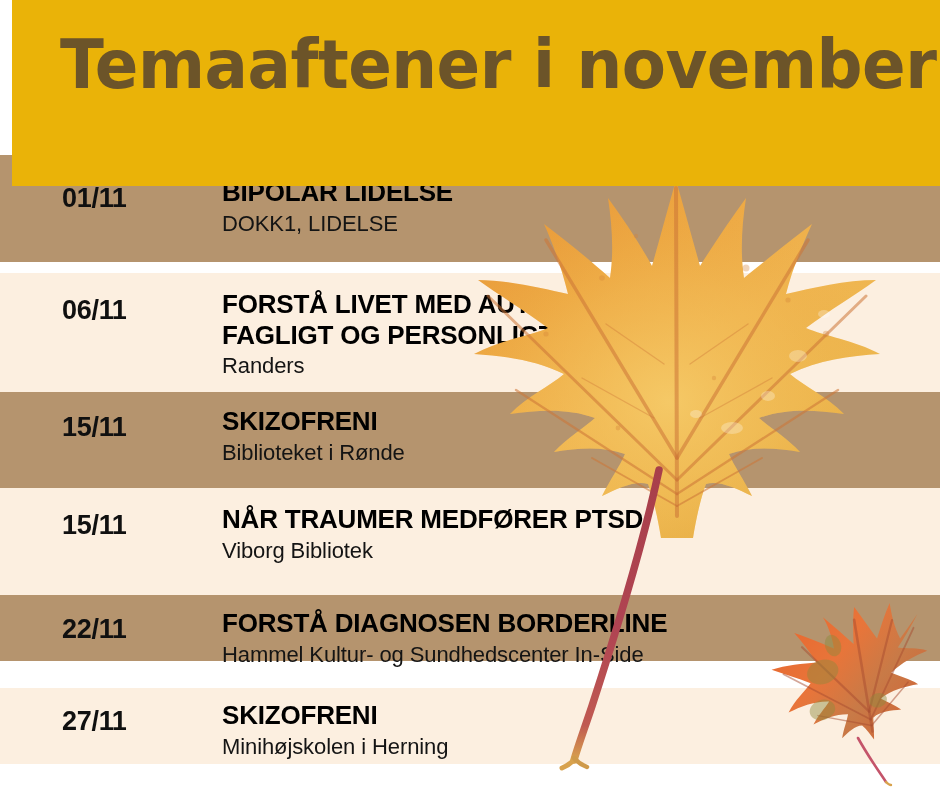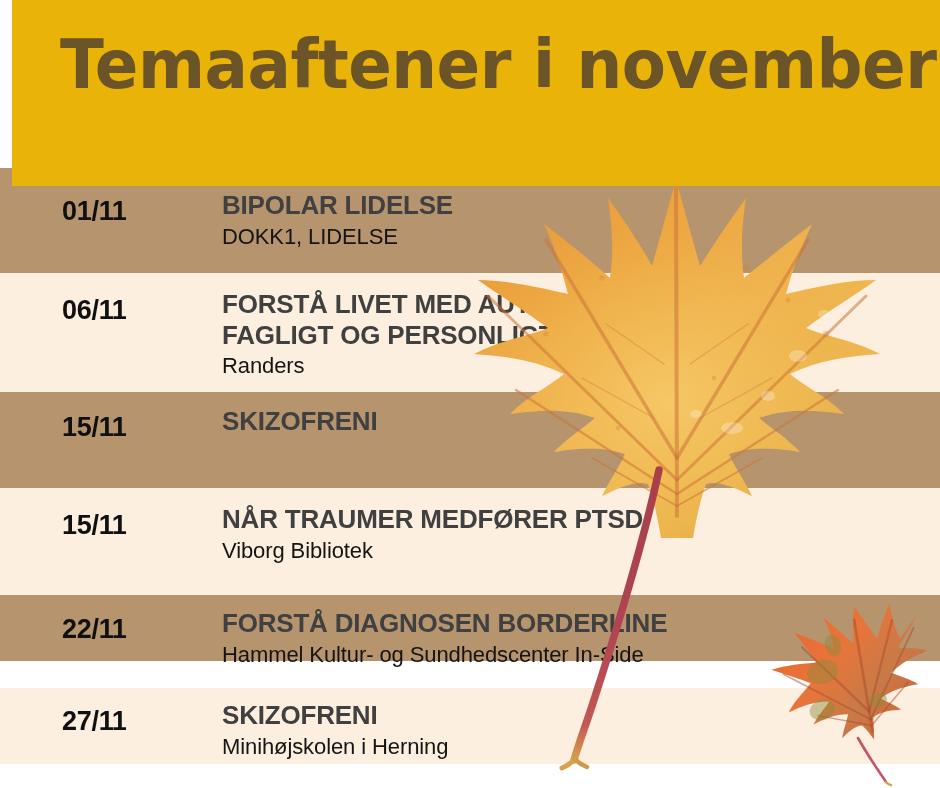--- a/index.html
+++ b/index.html
@@ -89,21 +89,21 @@
   .row-texts {
     position: absolute;
     left: 222px;
     right: 8px;
   }
 
   .row-event {
     font-family: "Liberation Sans", sans-serif;
     font-size: 26px;
     font-weight: 700;
-    color: #404040;
+    color: #000000;
     letter-spacing: -0.2px;
     line-height: 1.18;
     white-space: pre-line;
   }
 
   .row-venue {
     font-family: "Liberation Sans", sans-serif;
     font-size: 22px;
     font-weight: 400;
     color: #141414;
@@ -147,21 +147,21 @@
   }
 
   svg { display: block; overflow: visible; }
 </style>
 </head>
 <body>
 
 <div class="poster">
 
   <div class="rows">
-      <div class="row tan" style="top: 155px; height: 107px; margin-top: 13px;">
+      <div class="row tan" style="top: 155px; height: 107px;">
         <div class="row-inner">
           <div class="row-date" style="top: 28px;">01/11</div>
           <div class="row-texts" style="top: 22px;">
             <div class="row-event">BIPOLAR LIDELSE</div>
             <div class="row-venue">DOKK1, LIDELSE</div>
           </div>
         </div>
       </div>
       <div class="row cream" style="top: 273px; height: 130px;">
         <div class="row-inner">
@@ -171,20 +171,21 @@
 FAGLIGT OG PERSONLIGT PERSPEKTIV</div>
             <div class="row-venue">Randers</div>
           </div>
         </div>
       </div>
       <div class="row tan" style="top: 392px; height: 96px;">
         <div class="row-inner">
           <div class="row-date" style="top: 20px;">15/11</div>
           <div class="row-texts" style="top: 14px;">
             <div class="row-event">SKIZOFRENI</div>
+            <div class="row-venue">Biblioteket i Rønde</div>
           </div>
         </div>
       </div>
       <div class="row cream" style="top: 488px; height: 107px;">
         <div class="row-inner">
           <div class="row-date" style="top: 22px;">15/11</div>
           <div class="row-texts" style="top: 16px;">
             <div class="row-event">NÅR TRAUMER MEDFØRER PTSD</div>
             <div class="row-venue">Viborg Bibliotek</div>
           </div>

